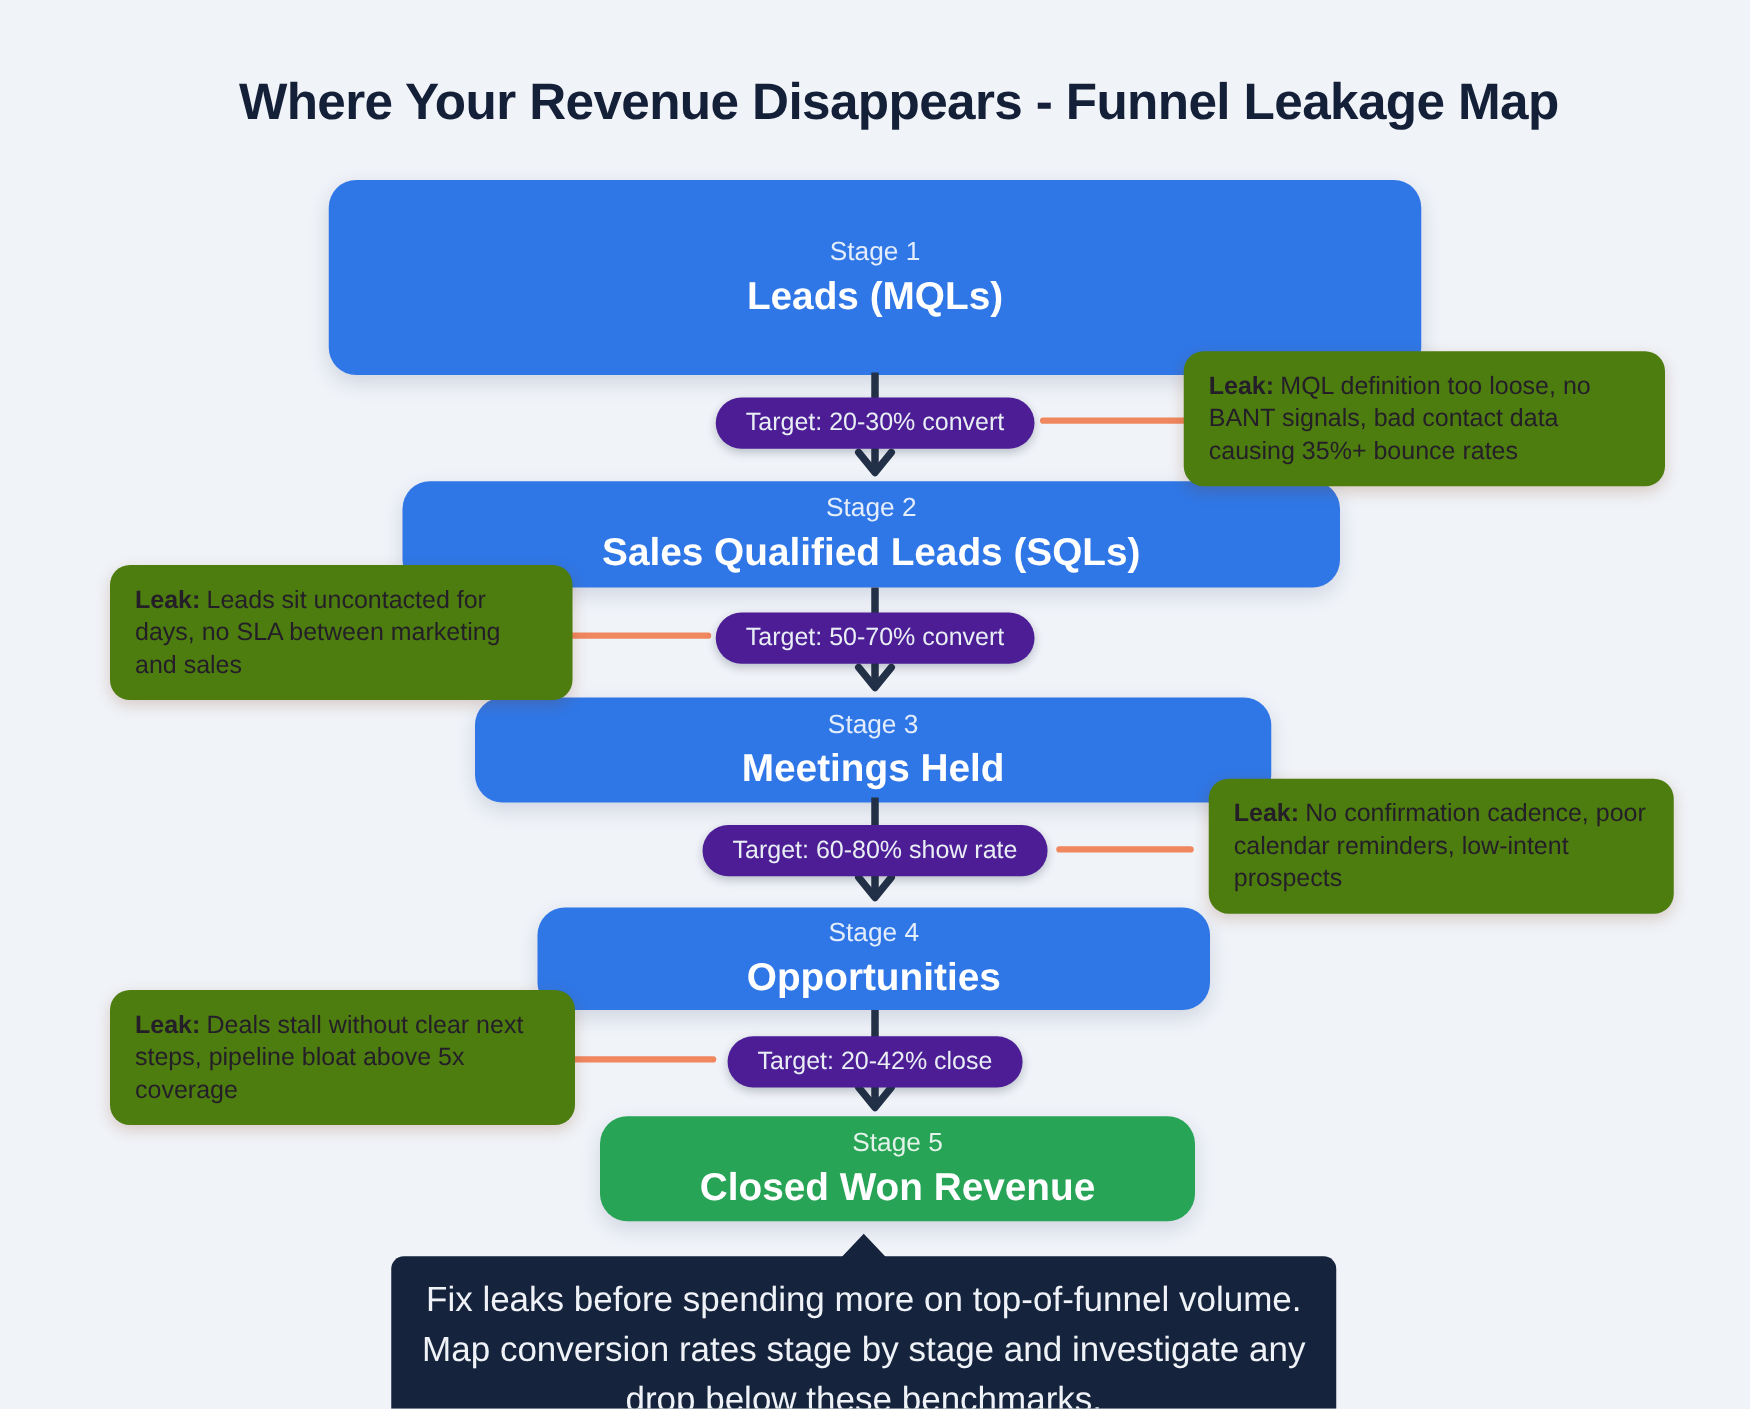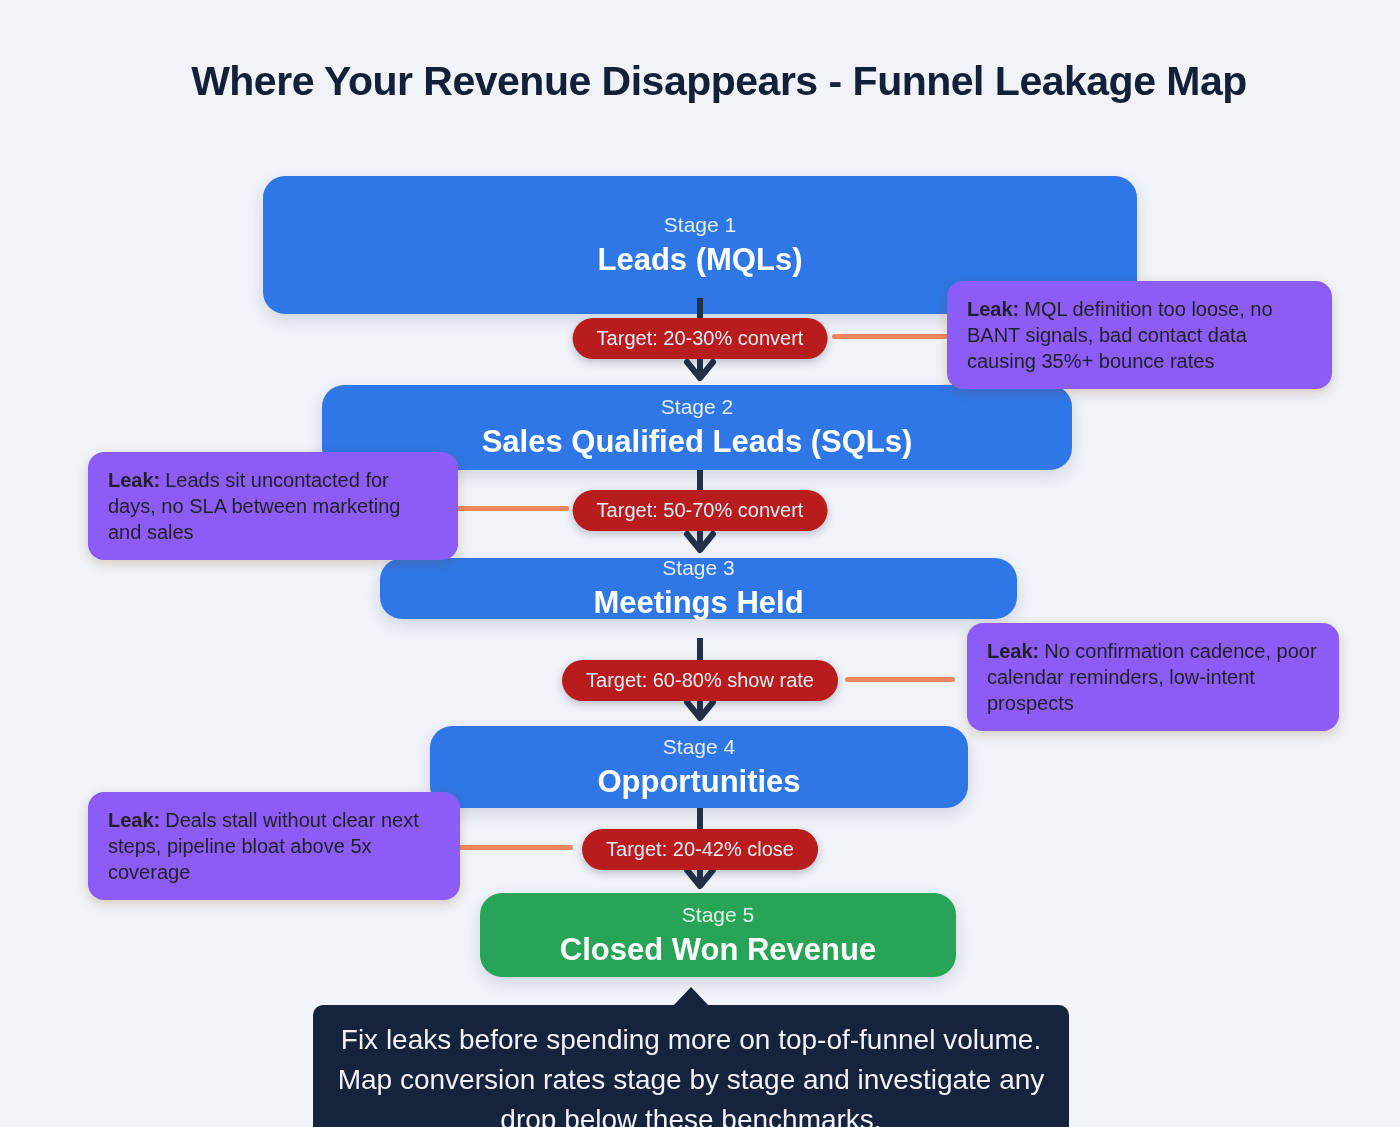--- a/index.html
+++ b/index.html
@@ -6,45 +6,45 @@
   .canvas{position:relative;width:1400px;height:1127px;background:#F0F3F8;overflow:hidden;}
 
   .title{position:absolute;top:58px;left:0;width:1400px;text-align:center;
          font-size:41px;font-weight:800;color:#141F38;letter-spacing:-0.5px;padding-left:19px;}
 
   .stage{position:absolute;background:#2F77E6;border-radius:22px;color:#fff;
          display:flex;flex-direction:column;align-items:center;justify-content:center;
          gap:5px;z-index:2;box-shadow:0 6px 16px rgba(25,50,100,0.15);}
   .stage-label{font-size:21px;font-weight:500;color:rgba(255,255,255,0.87);}
   .stage-name{font-size:31px;font-weight:700;}
-  .s1{left:263px;top:176px;width:874px;height:138px;}
+  .s1{left:263px;top:144px;width:874px;height:156px;}
   .s2{left:322px;top:385px;width:750px;height:85px;justify-content:center;}
-  .s3{left:380px;top:558px;width:637px;height:61px;}
+  .s3{left:380px;top:558px;width:637px;height:84px;}
   .s4{left:430px;top:726px;width:538px;height:82px;}
   .s5{left:480px;top:893px;width:476px;height:84px;background:#27A455;}
 
   .arrow{position:absolute;left:680px;width:40px;z-index:2;}
   .a1{top:298px;height:84px;}
   .a2{top:470px;height:84px;}
   .a3{top:638px;height:84px;}
   .a4{top:808px;height:82px;}
 
   .pill{position:absolute;left:700px;transform:translateX(-50%);
-        background:#b91c1c;color:#E9EEF5;border-radius:999px;
+        background:#4c1d95;color:#E9EEF5;border-radius:999px;
         font-size:20px;font-weight:500;padding:9px 24px;white-space:nowrap;
         z-index:3;box-shadow:0 3px 8px rgba(20,35,60,0.25);}
   .p1{top:318px;} .p2{top:490px;} .p3{top:660px;} .p4{top:829px;}
 
   .connector{position:absolute;height:5px;background:#F0875F;border-radius:3px;z-index:1;}
   .c1{left:832px;top:334px;width:118px;}
   .c2{left:455px;top:506px;width:114px;}
   .c3{left:845px;top:677px;width:110px;}
   .c4{left:458px;top:845px;width:115px;}
 
-  .leak{position:absolute;background:#8b5cf6;border-radius:16px;padding:15px 20px;
+  .leak{position:absolute;background:#4d7c0f;border-radius:16px;padding:15px 20px;
         font-size:20px;line-height:1.3;color:#241E28;z-index:4;
         box-shadow:0 4px 12px rgba(130,60,25,0.22);}
   .leak-prefix{font-weight:700;margin-right:5px;}
   .l1{left:947px;top:281px;width:345px;}
   .l2{left:88px;top:452px;width:330px;}
   .l3{left:950px;top:623px;width:332px;margin-left:17px;}
   .l4{left:88px;top:792px;width:332px;}
 
   .footer-note{position:absolute;left:313px;top:1005px;width:716px;padding:15px 20px;
         background:#16233C;color:#EFF2F7;border-radius:10px;text-align:center;

